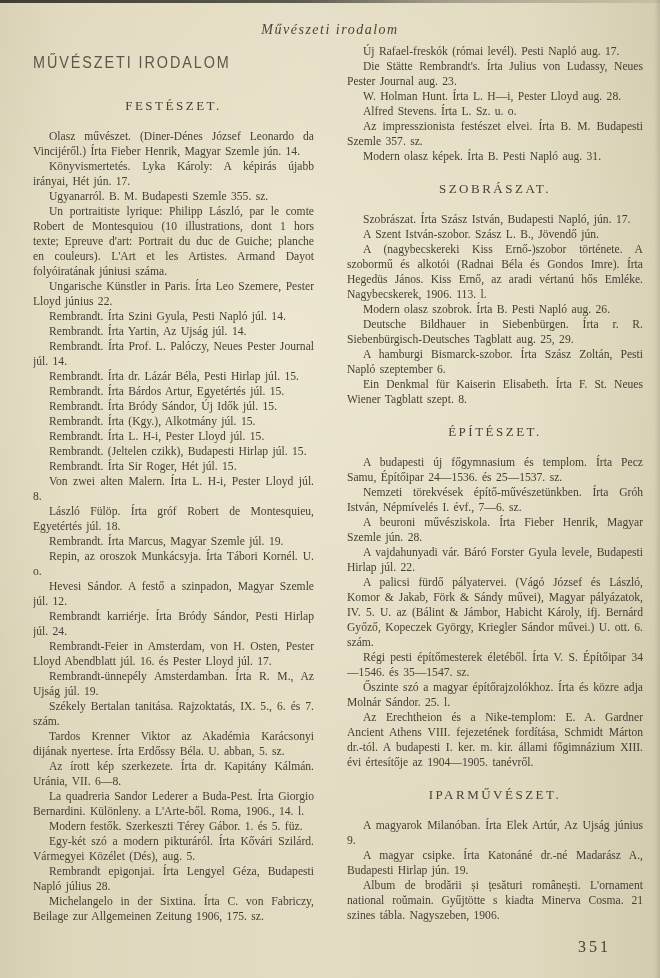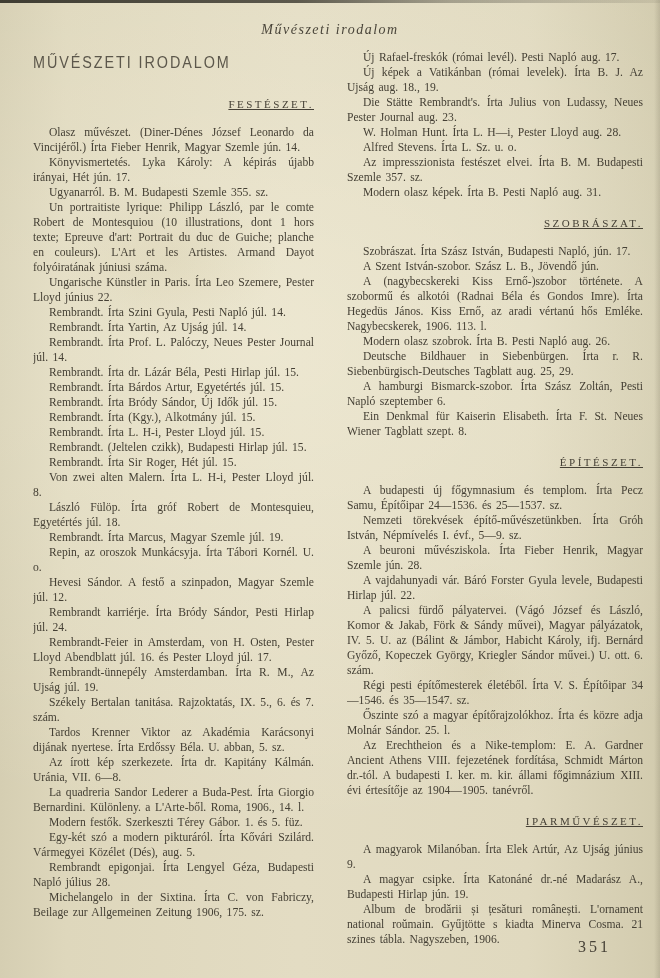--- a/index.html
+++ b/index.html
@@ -40,29 +40,28 @@
     font-family: "Liberation Sans", sans-serif;
     font-size: 15px; font-weight: normal;
     letter-spacing: 2px;
     color: #5c574b;
     transform: scale(0.96, 1.1);
     transform-origin: left top;
   }
 
   .column { position: absolute; overflow: hidden; }
   .column-left  { left: 33px;  top: 98px; width: 281px; height: 860px; }
-  .column-right { left: 347px; top: 50px; width: 296px; height: 905px; }
+  .column-right { left: 347px; top: 44px; width: 296px; height: 905px; }
 
   .section-heading {
-    text-align: right;
-    font-size: 11px;
+    text-align: center;
+    font-size: 13px;
     letter-spacing: 2.5px;
     color: #464136;
     margin: 14px 0 15px 0;
-    text-decoration: underline;
   }
   .column-left .section-heading:first-child { margin-top: 0; }
   .column-right .section-heading { margin-top: 17px; }
 
   .entry {
     margin: 0;
     font-size: 11.6px;
     line-height: 15px;
     text-align: justify;
     text-indent: 16px;
@@ -119,37 +118,36 @@
       <p class="entry">Tardos Krenner Viktor az Akadémia Karácsonyi dijának nyertese. Írta Erdőssy Béla. U. abban, 5. sz.</p>
       <p class="entry">Az írott kép szerkezete. Írta dr. Kapitány Kálmán. Uránia, VII. 6—8.</p>
       <p class="entry">La quadreria Sandor Lederer a Buda-Pest. Írta Giorgio Bernardini. Különleny. a L'Arte-ből. Roma, 1906., 14. l.</p>
       <p class="entry">Modern festők. Szerkeszti Térey Gábor. 1. és 5. füz.</p>
       <p class="entry">Egy-két szó a modern pikturáról. Írta Kővári Szilárd. Vármegyei Közélet (Dés), aug. 5.</p>
       <p class="entry">Rembrandt epigonjai. Írta Lengyel Géza, Budapesti Napló július 28.</p>
       <p class="entry">Michelangelo in der Sixtina. Írta C. von Fabriczy, Beilage zur Allgemeinen Zeitung 1906, 175. sz.</p>
     </div>
   <div class="column column-right">
       <p class="entry">Új Rafael-freskók (római levél). Pesti Napló aug. 17.</p>
-      <p class="entry">Új képek a Vatikánban (római levelek). Írta B. J. Az Ujság aug. 18., 19.</p>
       <p class="entry">Die Stätte Rembrandt's. Írta Julius von Ludassy, Neues Pester Journal aug. 23.</p>
       <p class="entry">W. Holman Hunt. Írta L. H—i, Pester Lloyd aug. 28.</p>
       <p class="entry">Alfred Stevens. Írta L. Sz. u. o.</p>
       <p class="entry">Az impresszionista festészet elvei. Írta B. M. Budapesti Szemle 357. sz.</p>
       <p class="entry">Modern olasz képek. Írta B. Pesti Napló aug. 31.</p>
       <div class="section-heading">SZOBRÁSZAT.</div>
       <p class="entry">Szobrászat. Írta Szász István, Budapesti Napló, jún. 17.</p>
       <p class="entry">A Szent István-szobor. Szász L. B., Jövendő jún.</p>
       <p class="entry">A (nagybecskereki Kiss Ernő-)szobor története. A szobormű és alkotói (Radnai Béla és Gondos Imre). Írta Hegedüs János. Kiss Ernő, az aradi vértanú hős Emléke. Nagybecskerek, 1906. 113. l.</p>
       <p class="entry">Modern olasz szobrok. Írta B. Pesti Napló aug. 26.</p>
       <p class="entry">Deutsche Bildhauer in Siebenbürgen. Írta r. R. Siebenbürgisch-Deutsches Tagblatt aug. 25, 29.</p>
       <p class="entry">A hamburgi Bismarck-szobor. Írta Szász Zoltán, Pesti Napló szeptember 6.</p>
       <p class="entry">Ein Denkmal für Kaiserin Elisabeth. Írta F. St. Neues Wiener Tagblatt szept. 8.</p>
       <div class="section-heading">ÉPÍTÉSZET.</div>
       <p class="entry">A budapesti új főgymnasium és templom. Írta Pecz Samu, Építőipar 24—1536. és 25—1537. sz.</p>
-      <p class="entry">Nemzeti törekvések építő-művészetünkben. Írta Gróh István, Népmívelés I. évf., 5—9. sz.</p>
+      <p class="entry">Nemzeti törekvések építő-művészetünkben. Írta Gróh István, Népmívelés I. évf., 7—6. sz.</p>
       <p class="entry">A beuroni művésziskola. Írta Fieber Henrik, Magyar Szemle jún. 28.</p>
       <p class="entry">A vajdahunyadi vár. Báró Forster Gyula levele, Budapesti Hirlap júl. 22.</p>
       <p class="entry">A palicsi fürdő pályatervei. (Vágó József és László, Komor &amp; Jakab, Förk &amp; Sándy művei), Magyar pályázatok, IV. 5. U. az (Bálint &amp; Jámbor, Habicht Károly, ifj. Bernárd Győző, Kopeczek György, Kriegler Sándor művei.) U. ott. 6. szám.</p>
       <p class="entry">Régi pesti építőmesterek életéből. Írta V. S. Építőipar 34—1546. és 35—1547. sz.</p>
       <p class="entry">Őszinte szó a magyar építőrajzolókhoz. Írta és közre adja Molnár Sándor. 25. l.</p>
       <p class="entry">Az Erechtheion és a Nike-templom: E. A. Gardner Ancient Athens VIII. fejezetének fordítása, Schmidt Márton dr.-tól. A budapesti I. ker. m. kir. állami főgimnázium XIII. évi értesítője az 1904—1905. tanévről.</p>
       <div class="section-heading">IPARMŰVÉSZET.</div>
       <p class="entry">A magyarok Milanóban. Írta Elek Artúr, Az Ujság június 9.</p>
       <p class="entry">A magyar csipke. Írta Katonáné dr.-né Madarász A., Budapesti Hirlap jún. 19.</p>
       <p class="entry">Album de brodării și țesături românești. L'ornament national roŭmain. Gyűjtötte s kiadta Minerva Cosma. 21 szines tábla. Nagyszeben, 1906.</p>

